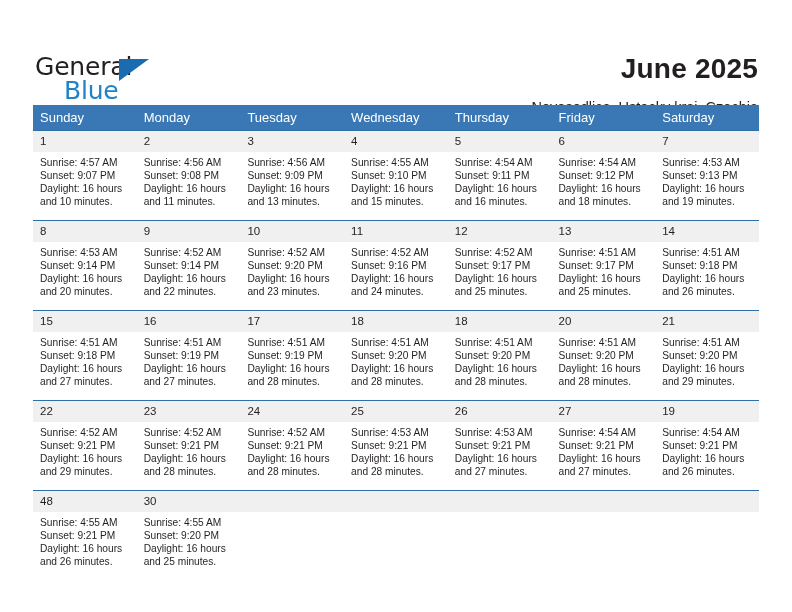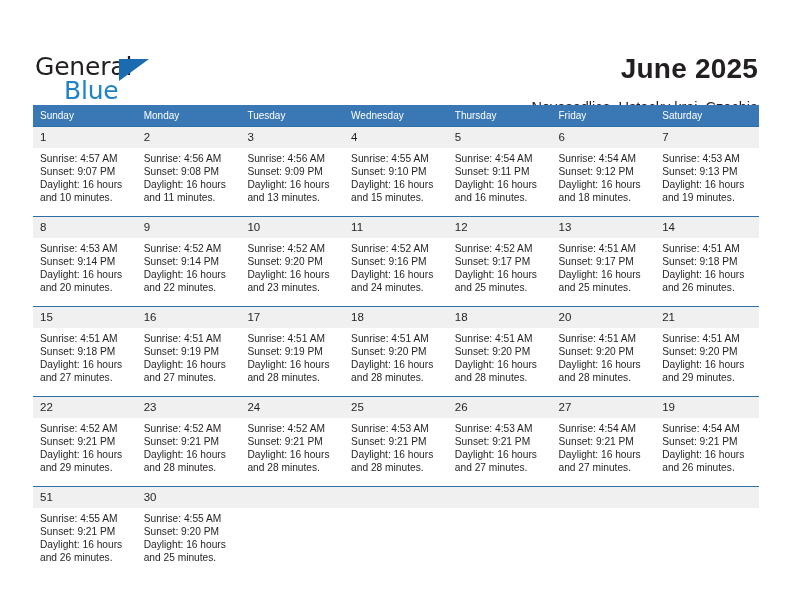--- a/index.html
+++ b/index.html
@@ -96,21 +96,21 @@
     width: 726px;
   }
   table.cal {
     border-collapse: collapse;
     table-layout: fixed;
     width: 726px;
   }
   table.cal th {
     background: #3a78b5;
     color: #ffffff;
-    font-size: 10px;
+    font-size: 13px;
     font-weight: normal;
     text-align: left;
     padding: 5px 0 5px 7px;
     height: 19px;
     border: none;
     box-sizing: border-box;
   }
   table.cal td {
     vertical-align: top;
     padding: 0;
@@ -434,21 +434,21 @@
               <div class="info">
                 <div>Sunrise: 4:54 AM</div>
                 <div>Sunset: 9:21 PM</div>
                 <div>Daylight: 16 hours</div>
                 <div>and 26 minutes.</div>
               </div>
             </td>
           </tr>
           <tr class="week last">
             <td>
-              <div class="daynum">51</div>
+              <div class="daynum">48</div>
               <div class="info">
                 <div>Sunrise: 4:55 AM</div>
                 <div>Sunset: 9:21 PM</div>
                 <div>Daylight: 16 hours</div>
                 <div>and 26 minutes.</div>
               </div>
             </td>
             <td>
               <div class="daynum">30</div>
               <div class="info">

